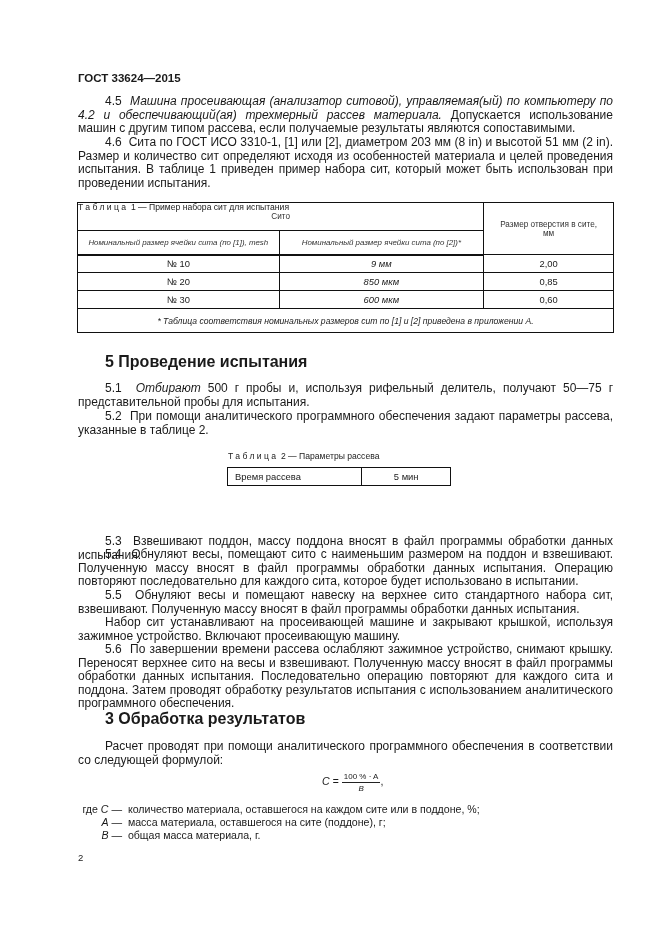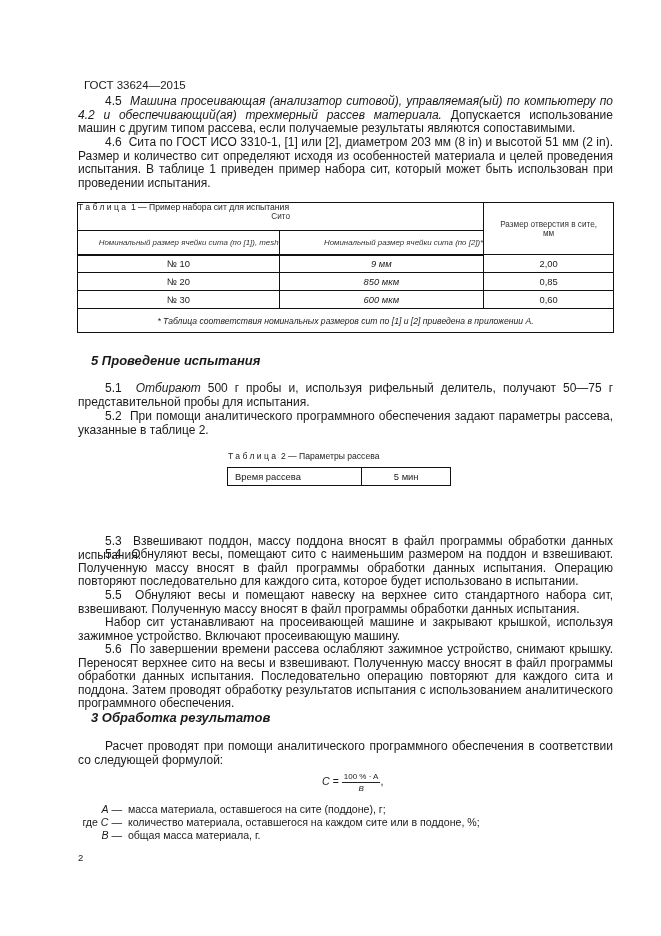--- a/index.html
+++ b/index.html
@@ -1,35 +1,35 @@
 <!DOCTYPE html>
 <html><head>
 <meta charset="utf-8">
 <style>
   html, body { margin: 0; padding: 0; background: #ffffff; }
   body { width: 661px; height: 936px; position: relative; overflow: hidden;
          font-family: "Liberation Sans", sans-serif; color: #1a1a1a; }
   .abs { position: absolute; }
-  .doc-id { left: 78px; top: 79px; font-size: 11.5px; font-weight: normal; margin-left: 6px; }
+  .doc-id { left: 78px; top: 72px; font-size: 11.5px; font-weight: bold; }
   .para { left: 78px; width: 535px; font-size: 12px; line-height: 13.6px; text-align: justify; }
   .para .ind { display: inline-block; width: 27px; }
   .para i { font-style: italic; }
   .tcap { font-size: 8.6px; color: #222; }
   .tcap .sp { letter-spacing: 2.4px; }
   table { border-collapse: collapse; position: absolute; }
   td { border: 1px solid #111; padding: 0; text-align: center; font-size: 9.4px; color: #1a1a1a; }
   #t1 { left: 77px; top: 202px; width: 537px; border-radius: 25px; }
   #t1 td.h { font-size: 8.2px; color: #333; }
   #t1 td.hi { font-style: italic; font-size: 7.9px; color: #333; }
-  #t1 tr.hdr2 td { border-bottom: 2.5px solid #111; text-align: right; }
+  #t1 tr.hdr2 td { border-bottom: 2.5px solid #111; }
   #t1 td.foot { font-style: italic; font-size: 8.6px; }
   #t2 { left: 227px; top: 467px; width: 224px; }
   #t2 td { border-width: 1.3px; }
   #t2 td.lbl { text-align: left; padding-left: 7px; }
-  .h2 { left: 91px; font-size: 13px; font-weight: bold; font-style: italic; }
+  .h2 { left: 105px; font-size: 16px; font-weight: bold; }
   .formula { left: 322px; top: 772px; font-size: 10.6px; }
   .formula .frac { display: inline-block; vertical-align: middle; text-align: center; }
   .formula .num { font-size: 8px; border-bottom: 1px solid #222; padding: 0 2px 1px; }
   .formula .den { font-size: 8px; font-style: italic; padding-top: 1px; }
   .where { font-size: 10.6px; line-height: 13px; }
   .where .sym { display: inline-block; width: 44px; text-align: right; font-style: normal; }
   .where .sym i { font-style: italic; }
   .pageno { left: 78px; top: 852px; font-size: 9.5px; }
 </style>
 </head>
@@ -143,26 +143,26 @@
 <div class="abs formula">
   <i>C =</i>
   <span class="frac">
     <div class="num">100 % · A</div>
     <div class="den">B</div>
   </span><span>,</span>
 </div>
 
 <div class="abs where" style="left:78px; top:803px; width:540px;">
   <div>
+    <span class="sym"><span>где</span> <i>C</i> —</span>&nbsp;
+    <span>количество материала, оставшегося на каждом сите или в поддоне, %;</span>
+  </div>
+  <div>
     <span class="sym"><i>A</i> —</span>&nbsp;
     <span>масса материала, оставшегося на сите (поддоне), г;</span>
-  </div>
-  <div>
-    <span class="sym"><span>где</span> <i>C</i> —</span>&nbsp;
-    <span>количество материала, оставшегося на каждом сите или в поддоне, %;</span>
   </div>
   <div>
     <span class="sym"><i>B</i> —</span>&nbsp;
     <span>общая масса материала, г.</span>
   </div>
 </div>
 
 <div class="abs pageno">2</div>
 
 </body></html>

